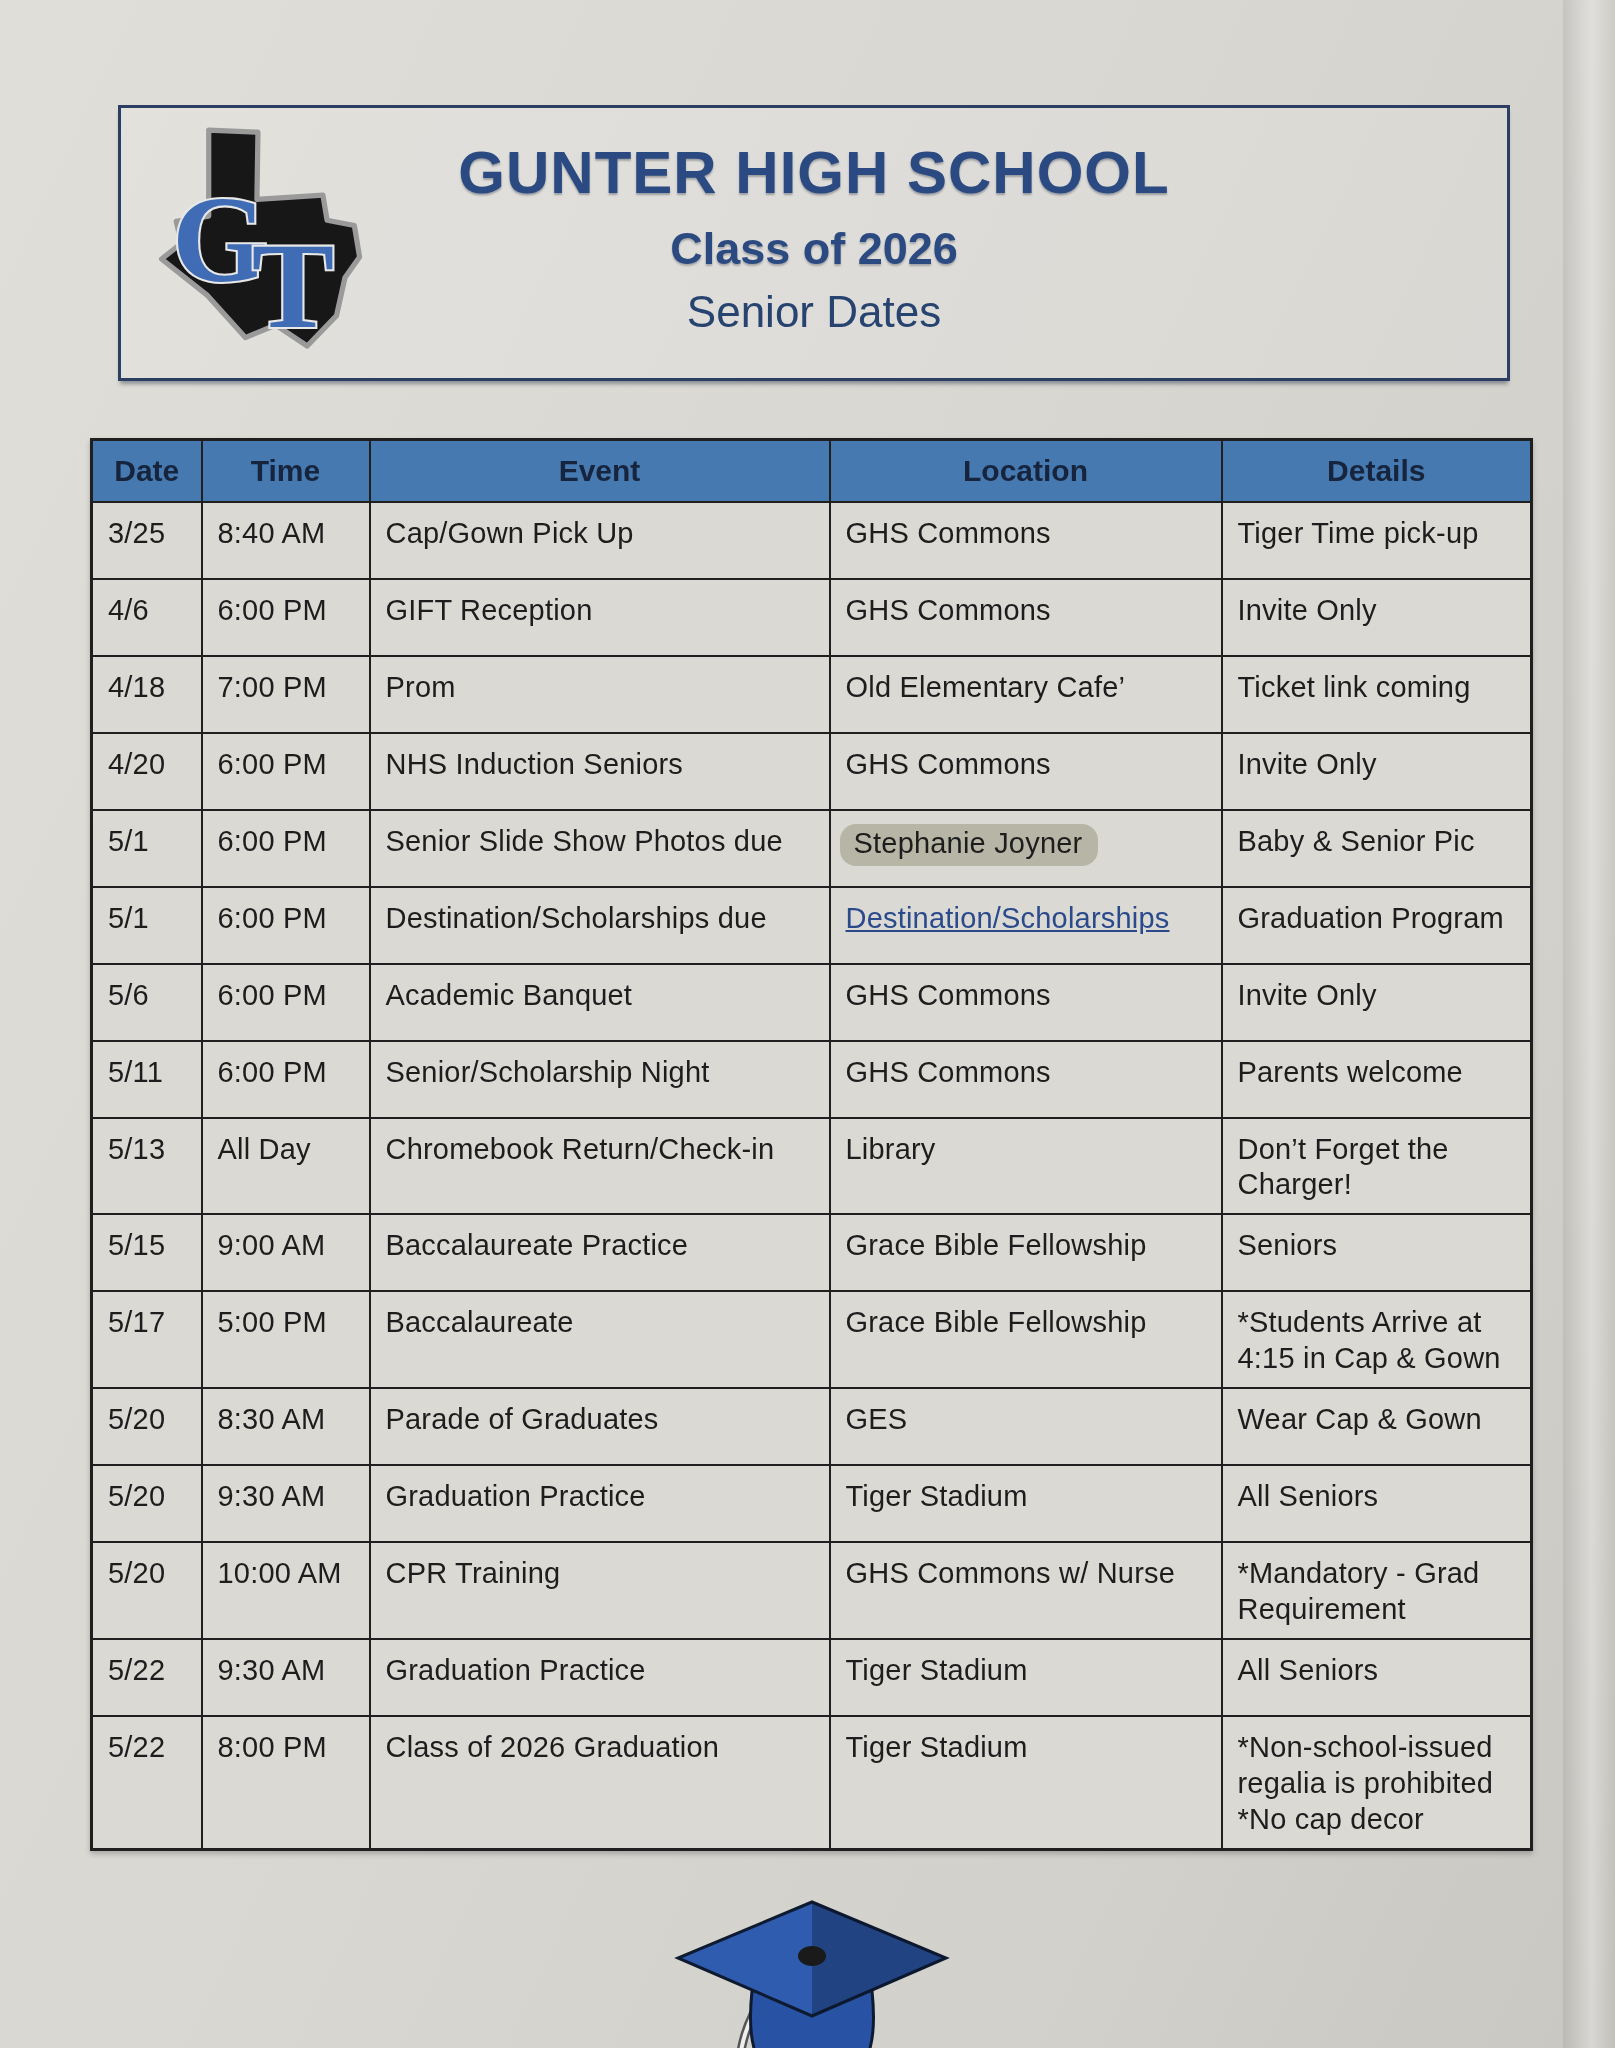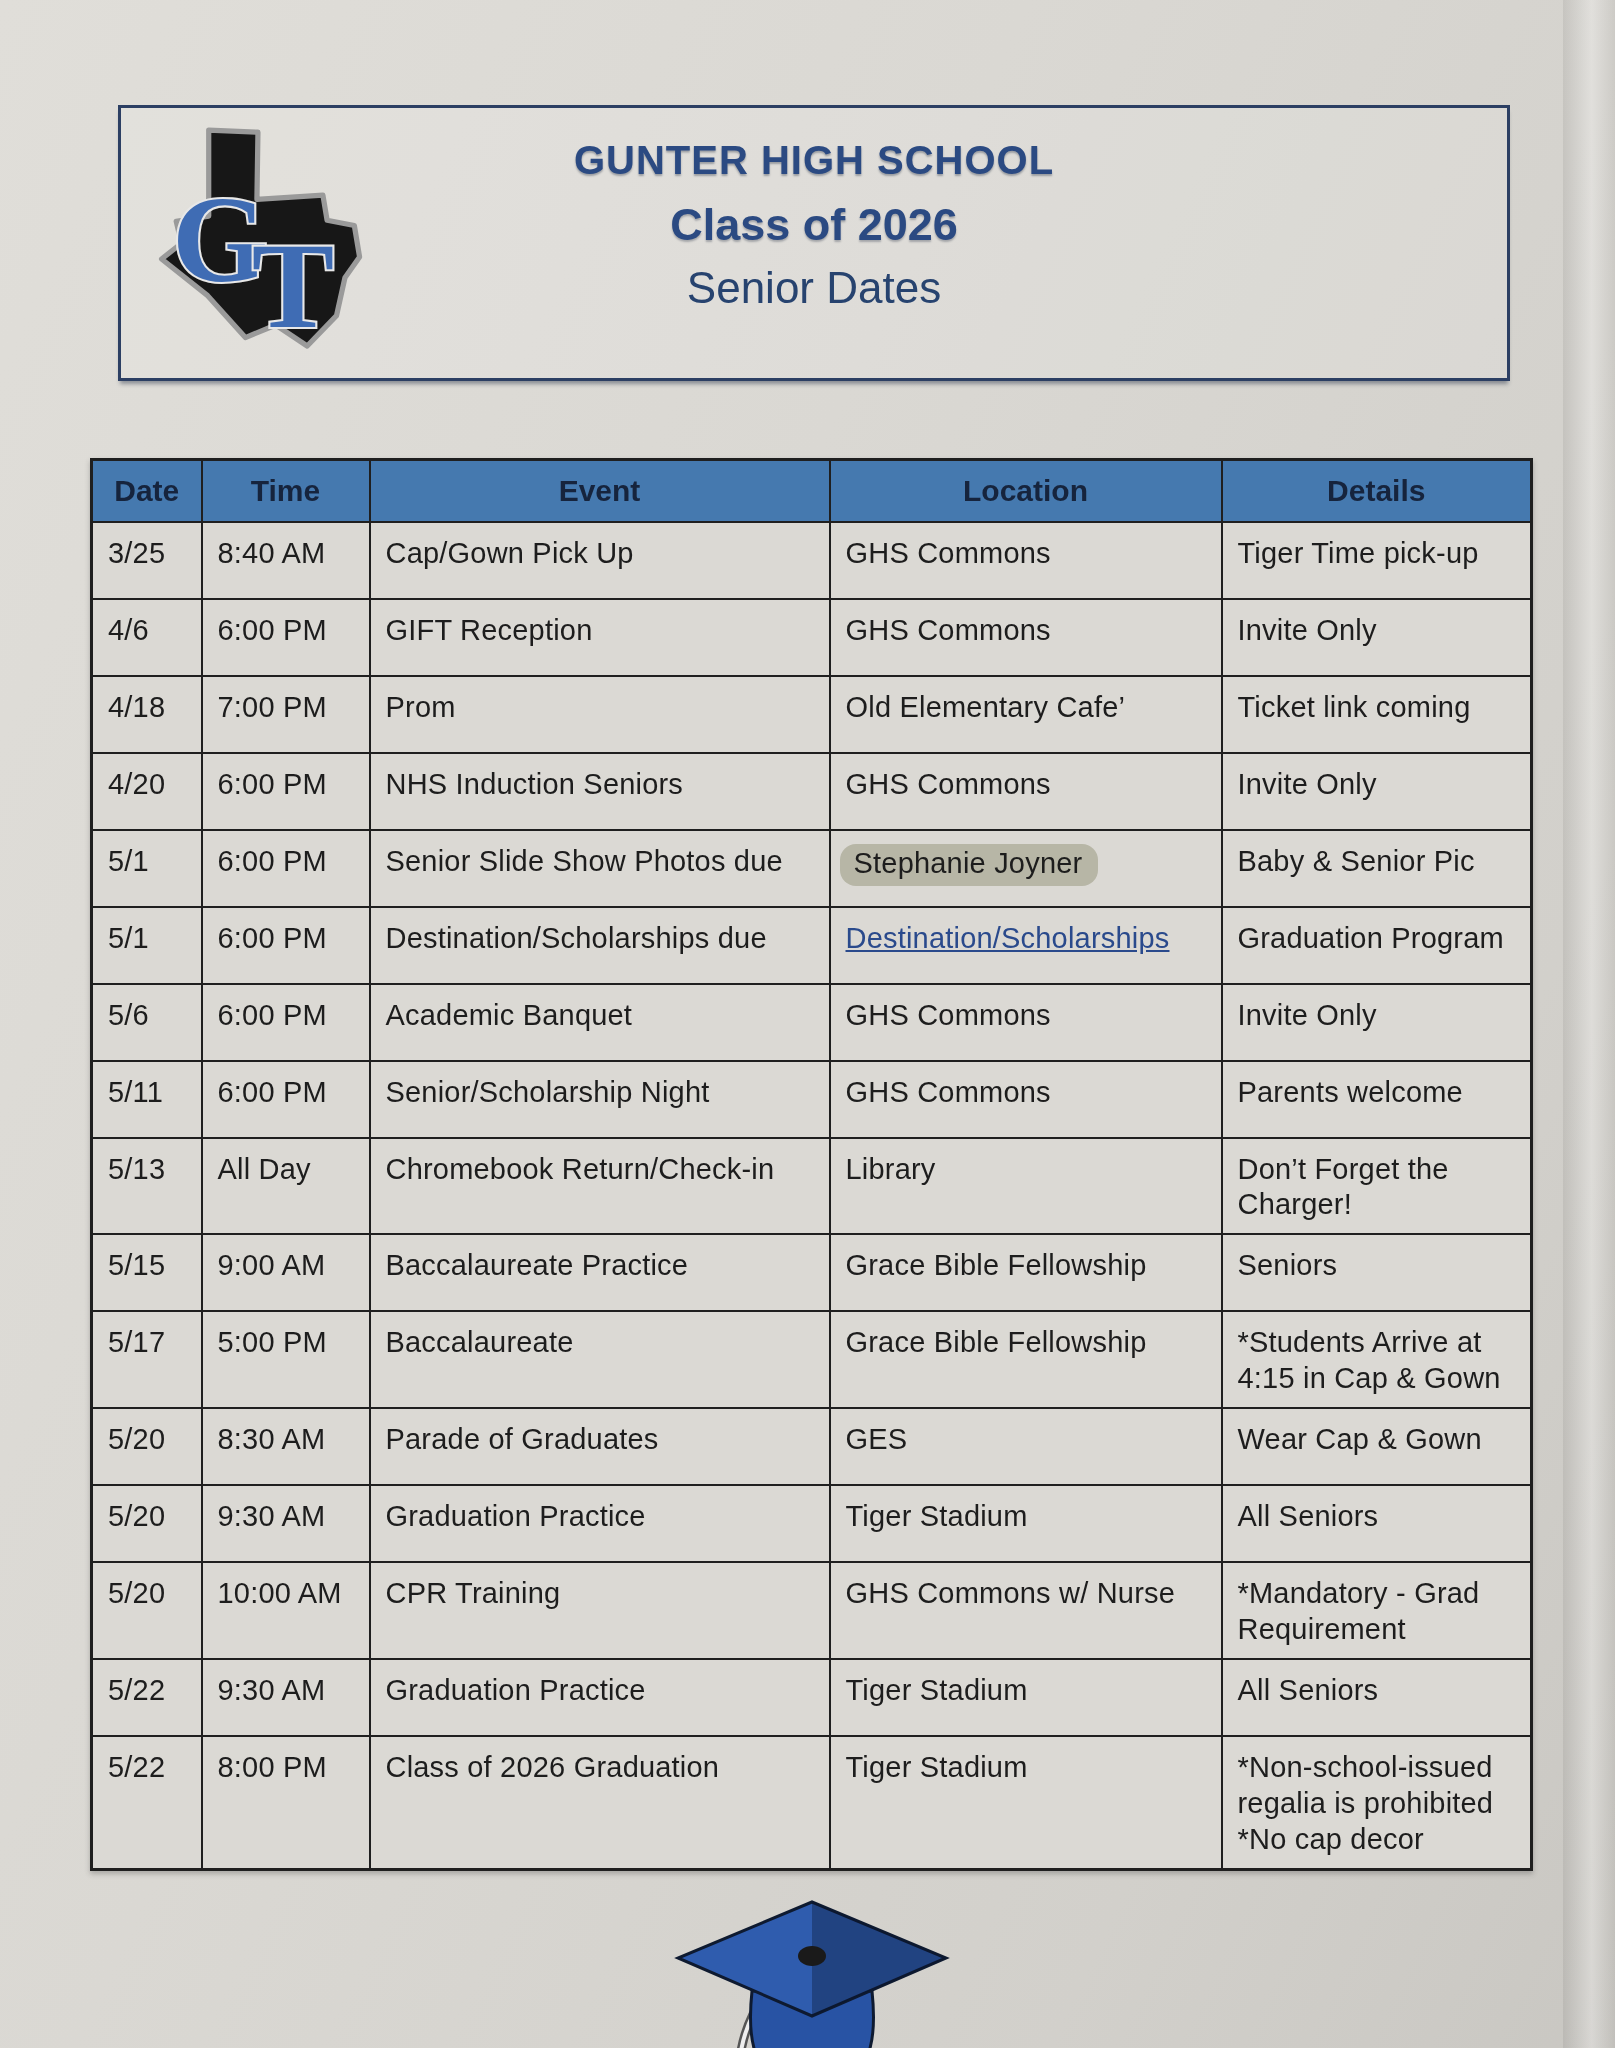--- a/index.html
+++ b/index.html
@@ -20,31 +20,31 @@
   
   .header-box{
     position:absolute;left:118px;top:105px;width:1392px;height:276px;
     border:3px solid #2c3f63;box-sizing:border-box;
     background:rgba(255,255,255,0.12);
     box-shadow:0 5px 4px -2px rgba(40,50,70,0.45);
   }
   .logo{position:absolute;left:28px;top:10px;width:220px;height:238px;}
   .titles{position:absolute;left:0;top:0;width:100%;height:100%;text-align:center;}
   .school-name{
-    margin-top:30px;font-size:40px;font-weight:700;letter-spacing:1px;
+    margin-top:30px;font-size:60px;font-weight:700;letter-spacing:1px;
     color:#2b4a82;text-shadow:0 2px 2px rgba(30,40,60,0.35);
   }
   .class-title{
     margin-top:16px;font-size:45px;font-weight:700;color:#2b4a82;
     text-shadow:0 2px 2px rgba(30,40,60,0.3);
   }
   .subtitle{margin-top:12px;font-size:44px;font-weight:400;color:#27436f;}
   
   table.schedule{
-    position:absolute;left:90px;top:458px;width:1440px;
+    position:absolute;left:90px;top:438px;width:1440px;
     border-collapse:collapse;table-layout:fixed;
     border:3px solid #1f1f1f;
     box-shadow:0 3px 5px rgba(60,60,60,0.3);
     padding-left:40px;
   }
   .schedule th,.schedule td{
     border:2px solid #1f1f1f;box-sizing:border-box;
     overflow:hidden;
   }
   .schedule thead tr{height:62px;}

